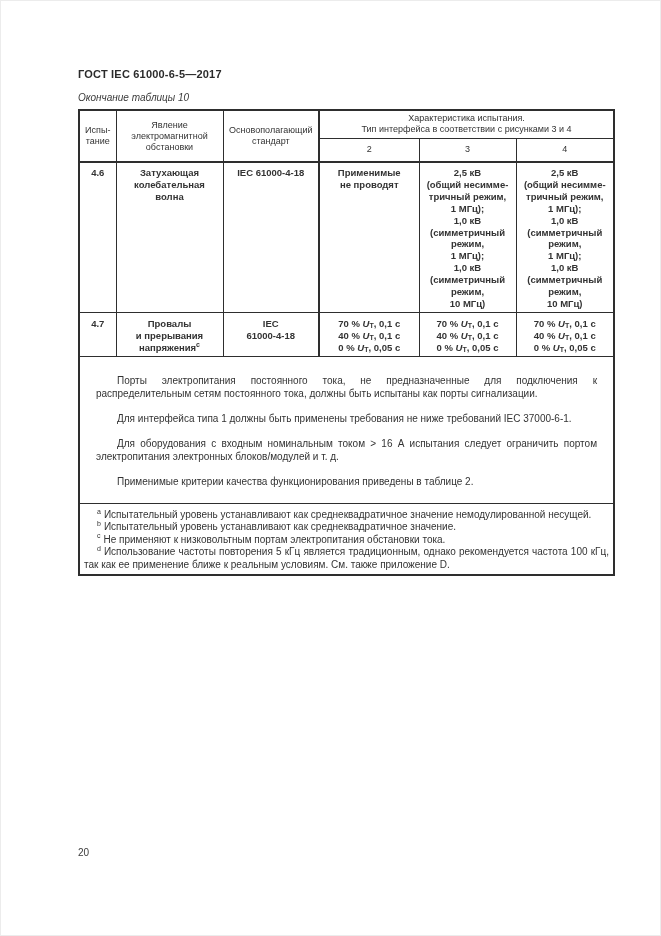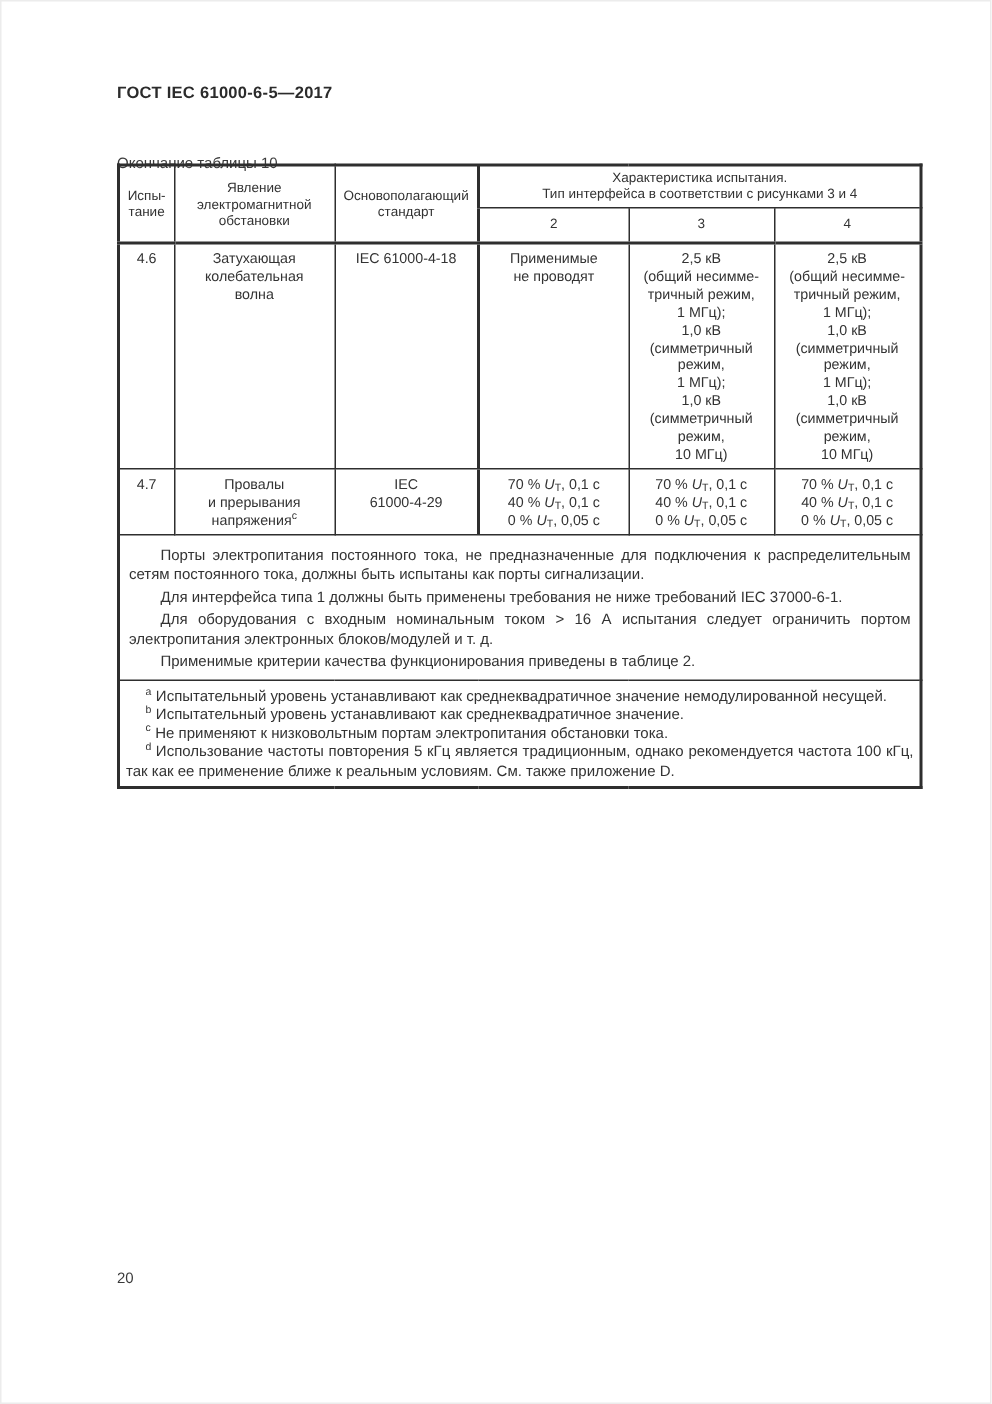--- a/index.html
+++ b/index.html
@@ -7,27 +7,27 @@
     position: relative;
     width: 661px; height: 936px;
     margin: 0 auto;
     background: #ffffff;
     box-shadow: inset 0 0 0 1px #ececec;
     font-family: "Liberation Sans", sans-serif;
     color: #333333;
     overflow: hidden;
   }
   .doc-header {
-    position: absolute; left: 78px; top: 56px;
+    position: absolute; left: 78px; top: 68px;
     font-size: 11px; font-weight: bold; color: #2b2b2b;
     letter-spacing: .2px;
   }
   .table-caption {
-    position: absolute; left: 78px; top: 104px;
-    font-size: 10px; color: #3a3a3a; text-align: right;
+    position: absolute; left: 78px; top: 92px;
+    font-size: 10px; font-style: italic; color: #3a3a3a; text-align: right;
   }
   table.t10 {
     position: absolute; left: 78px; top: 109px;
     width: 535px;
     border-collapse: collapse;
     table-layout: fixed;
     border: 2px solid #2e2e2e;
   }
   .t10 th, .t10 td {
     border: 1px solid #2e2e2e;
@@ -41,31 +41,31 @@
   .t10 thead th { font-size: 9px; line-height: 11px; vertical-align: middle; }
   .tr-h1 { height: 28px; }
   .tr-h2 { height: 24px; }
   .tr-r46 { height: 146px; }
   .tr-r47 { height: 44px; }
   .tr-notes { height: 85px; }
   .tr-foot { height: 71px; }
   .bb2 { border-bottom-width: 2px !important; }
   .bl2 { border-left-width: 2px !important; }
   .pre { white-space: pre-line; }
-  .t10 tbody td.cell { vertical-align: top; padding-top: 5px; line-height: 12px; }
+  .t10 tbody td.cell { vertical-align: top; padding-top: 5px; line-height: 12px; font-weight: bold; }
   .t10 tbody td.cell-tall { line-height: 11.9px; padding-top: 4px; }
   .u { font-style: italic; }
   sub.tsub { font-size: 7px; line-height: 0; position: relative; top: 1px; vertical-align: baseline; }
   sup.tsup { font-size: 7px; line-height: 0; }
   td.notes-cell, td.foot-cell {
     text-align: left; vertical-align: top;
     padding: 5px 4px 3px 4px;
   }
   .notes-cell p {
-    margin: 2px; font-size: 10px; line-height: 13px;
+    margin: 12px; font-size: 10px; line-height: 13px;
     text-indent: 21px; text-align: justify; color: #333333;
   }
   .foot-cell p {
     margin: 0; font-size: 10px; line-height: 12.4px;
     text-indent: 13px; text-align: justify; color: #333333;
   }
   .foot-cell sup.tsup { margin-right: 3px; }
   .page-number {
     position: absolute; left: 78px; top: 847px;
     font-size: 10px; color: #3a3a3a;
@@ -140,21 +140,21 @@
 (симметричный
 режим,
 10 МГц)</td>
       </tr>
       <tr class="tr-r47">
         <td class="cell">4.7</td>
         <td class="cell"><span class="pre">Провалы
 и прерывания
 напряжения</span><sup class="tsup">c</sup></td>
         <td class="cell pre">IEC
-61000-4-29</td>
+61000-4-18</td>
         <td class="cell bl2">
           <div><span>70 % </span><span class="u">U</span><sub class="tsub">T</sub><span>, 0,1 с</span></div>
           <div><span>40 % </span><span class="u">U</span><sub class="tsub">T</sub><span>, 0,1 с</span></div>
           <div><span>0 % </span><span class="u">U</span><sub class="tsub">T</sub><span>, 0,05 с</span></div>
         </td>
         <td class="cell">
           <div><span>70 % </span><span class="u">U</span><sub class="tsub">T</sub><span>, 0,1 с</span></div>
           <div><span>40 % </span><span class="u">U</span><sub class="tsub">T</sub><span>, 0,1 с</span></div>
           <div><span>0 % </span><span class="u">U</span><sub class="tsub">T</sub><span>, 0,05 с</span></div>
         </td>

